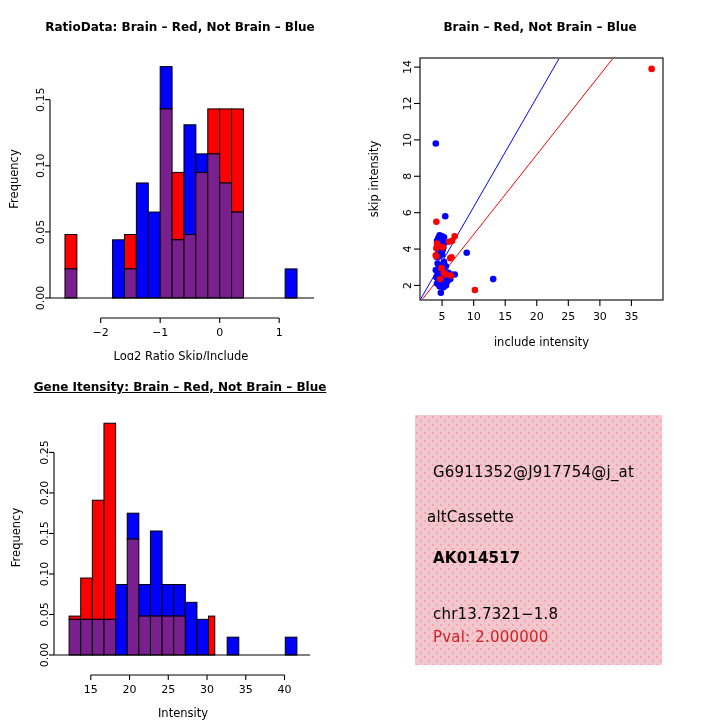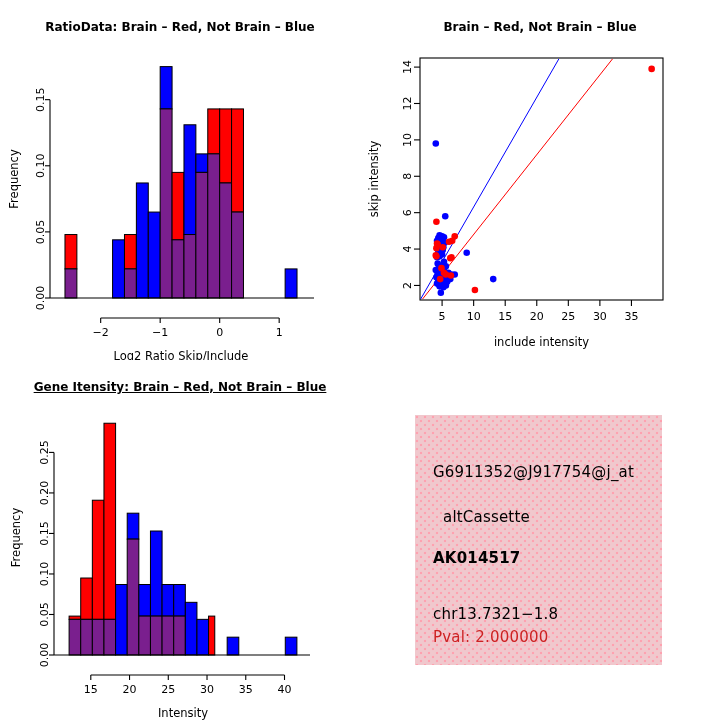--- a/index.html
+++ b/index.html
@@ -257,19 +257,19 @@
         <line x1="245.76158940397352" y1="315" x2="245.76158940397352" y2="320" stroke="#000000" stroke-width="1.1"></line>
         <text x="245.76158940397352" y="333" class="tick" text-anchor="middle">35</text>
         <line x1="284.50331125827813" y1="315" x2="284.50331125827813" y2="320" stroke="#000000" stroke-width="1.1"></line>
         <text x="284.50331125827813" y="333" class="tick" text-anchor="middle">40</text>
         <text x="183" y="357" class="axlab" text-anchor="middle">Intensity</text>
       </svg>
   </div>
 
   <div class="infoPanel" style="left:415px;top:415px;width:247px;height:250px;">
     <div class="infoLine" style="left:18px;top:48px;">G6911352@J917754@j_at</div>
-    <div class="infoLine" style="left:28px;top:93px;">altCassette</div>
+    <div class="infoLine" style="left:12px;top:93px;">altCassette</div>
     <div class="infoLine" style="left:18px;top:134px;font-weight:bold;">AK014517</div>
     <div class="infoLine" style="left:18px;top:190px;">chr13.7321−1.8</div>
     <div class="infoLine pval" style="left:18px;top:213px;">Pval: 2.000000</div>
   </div>
 
 </div>
 
 </body></html>

